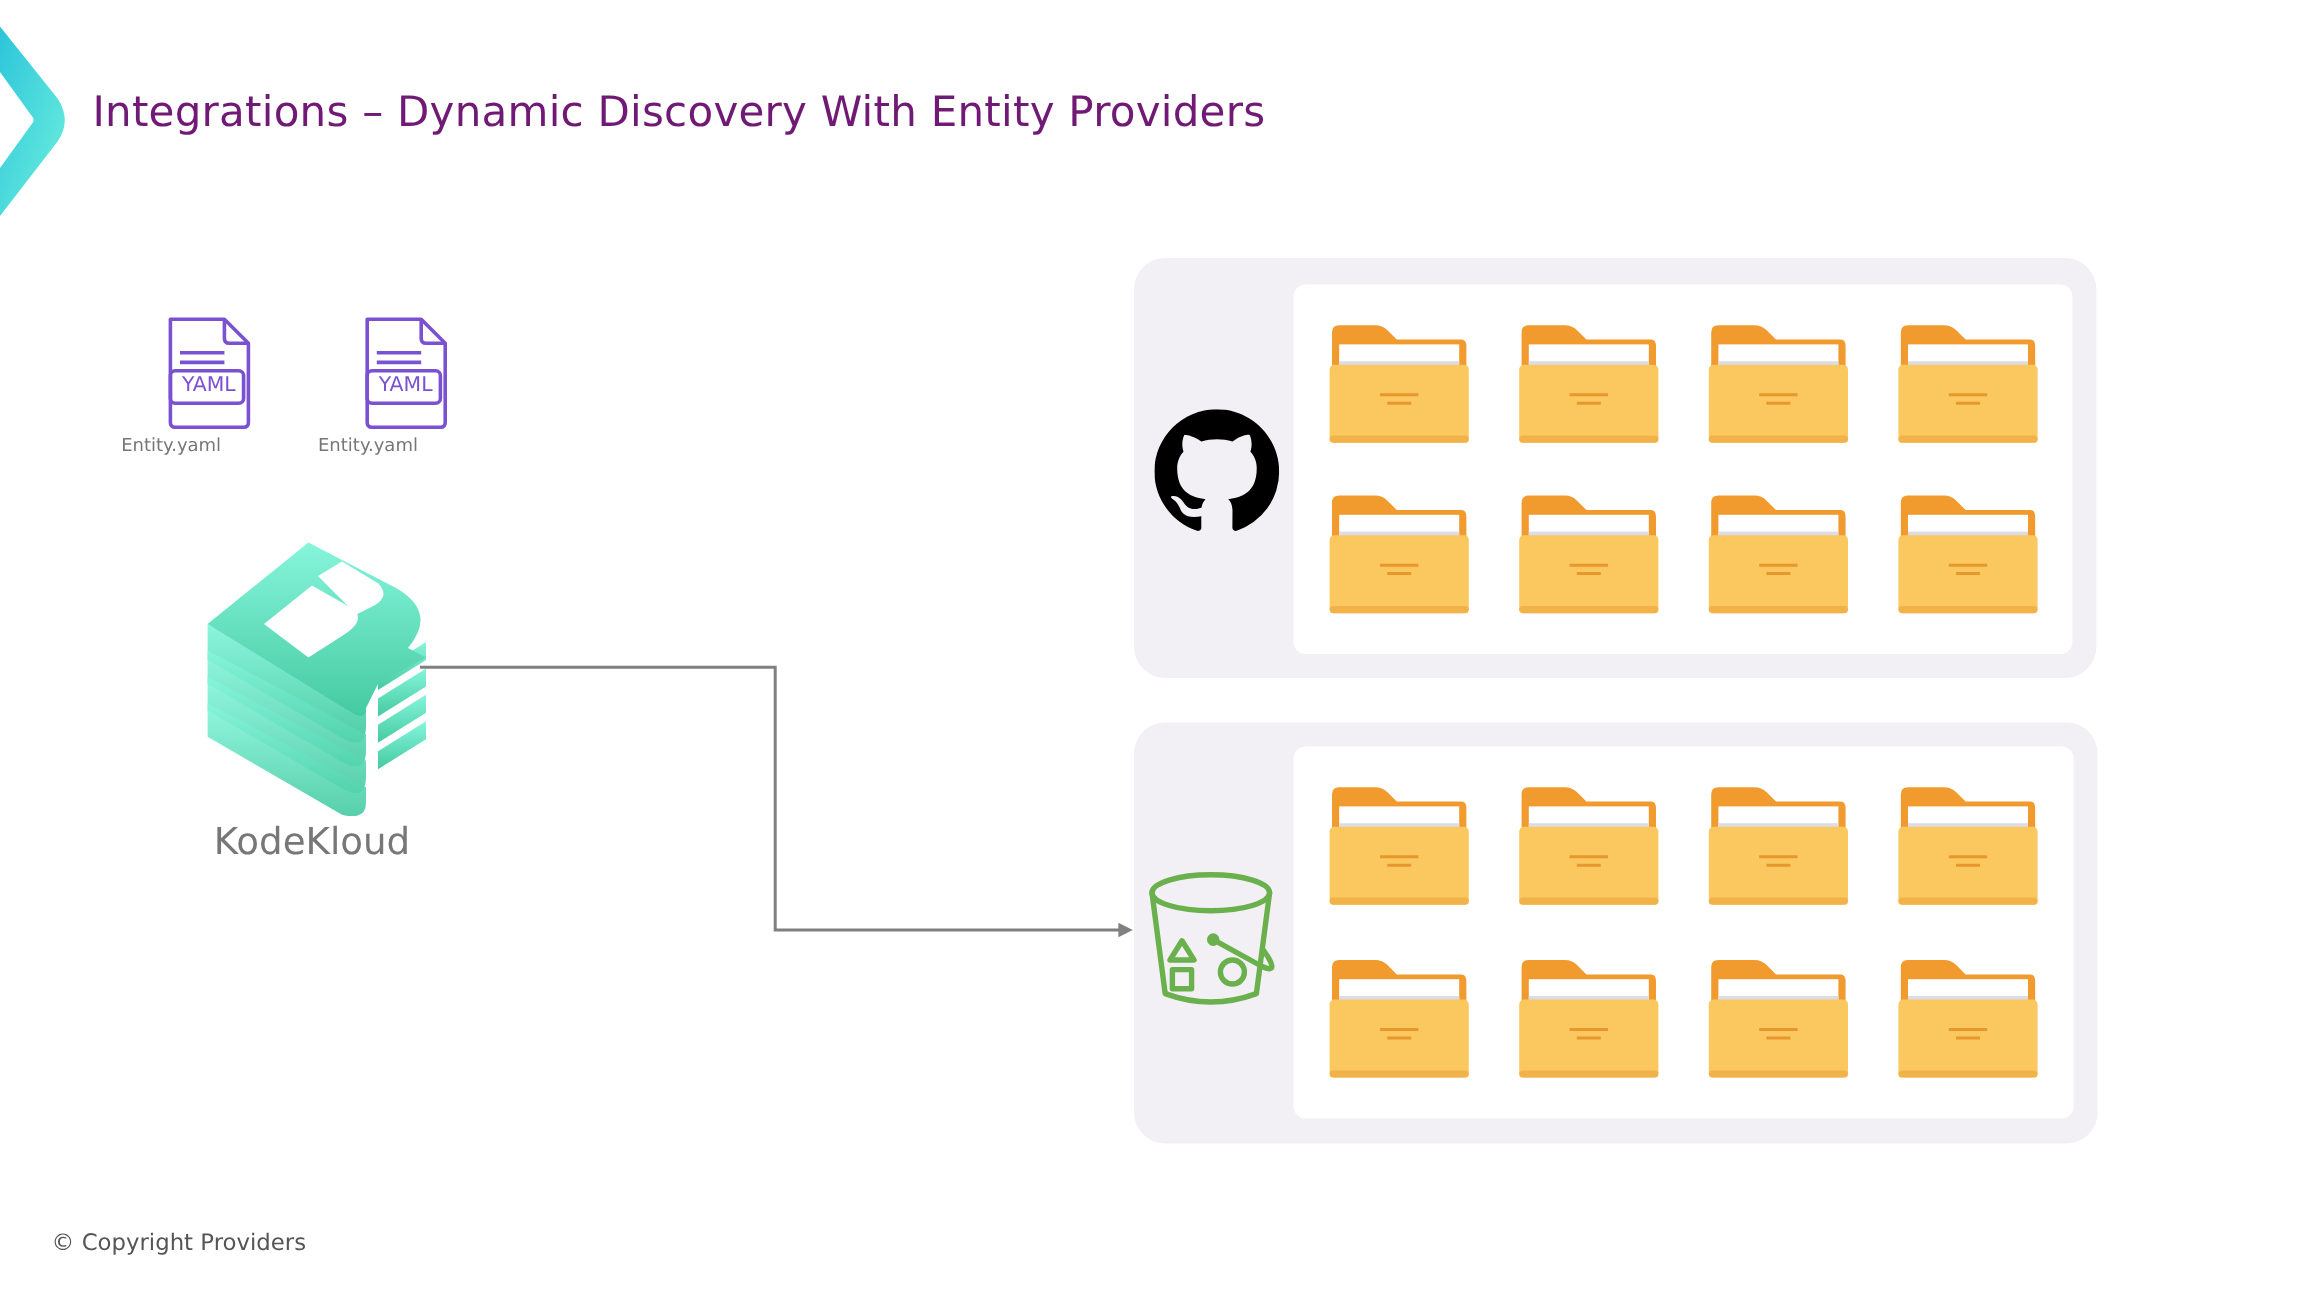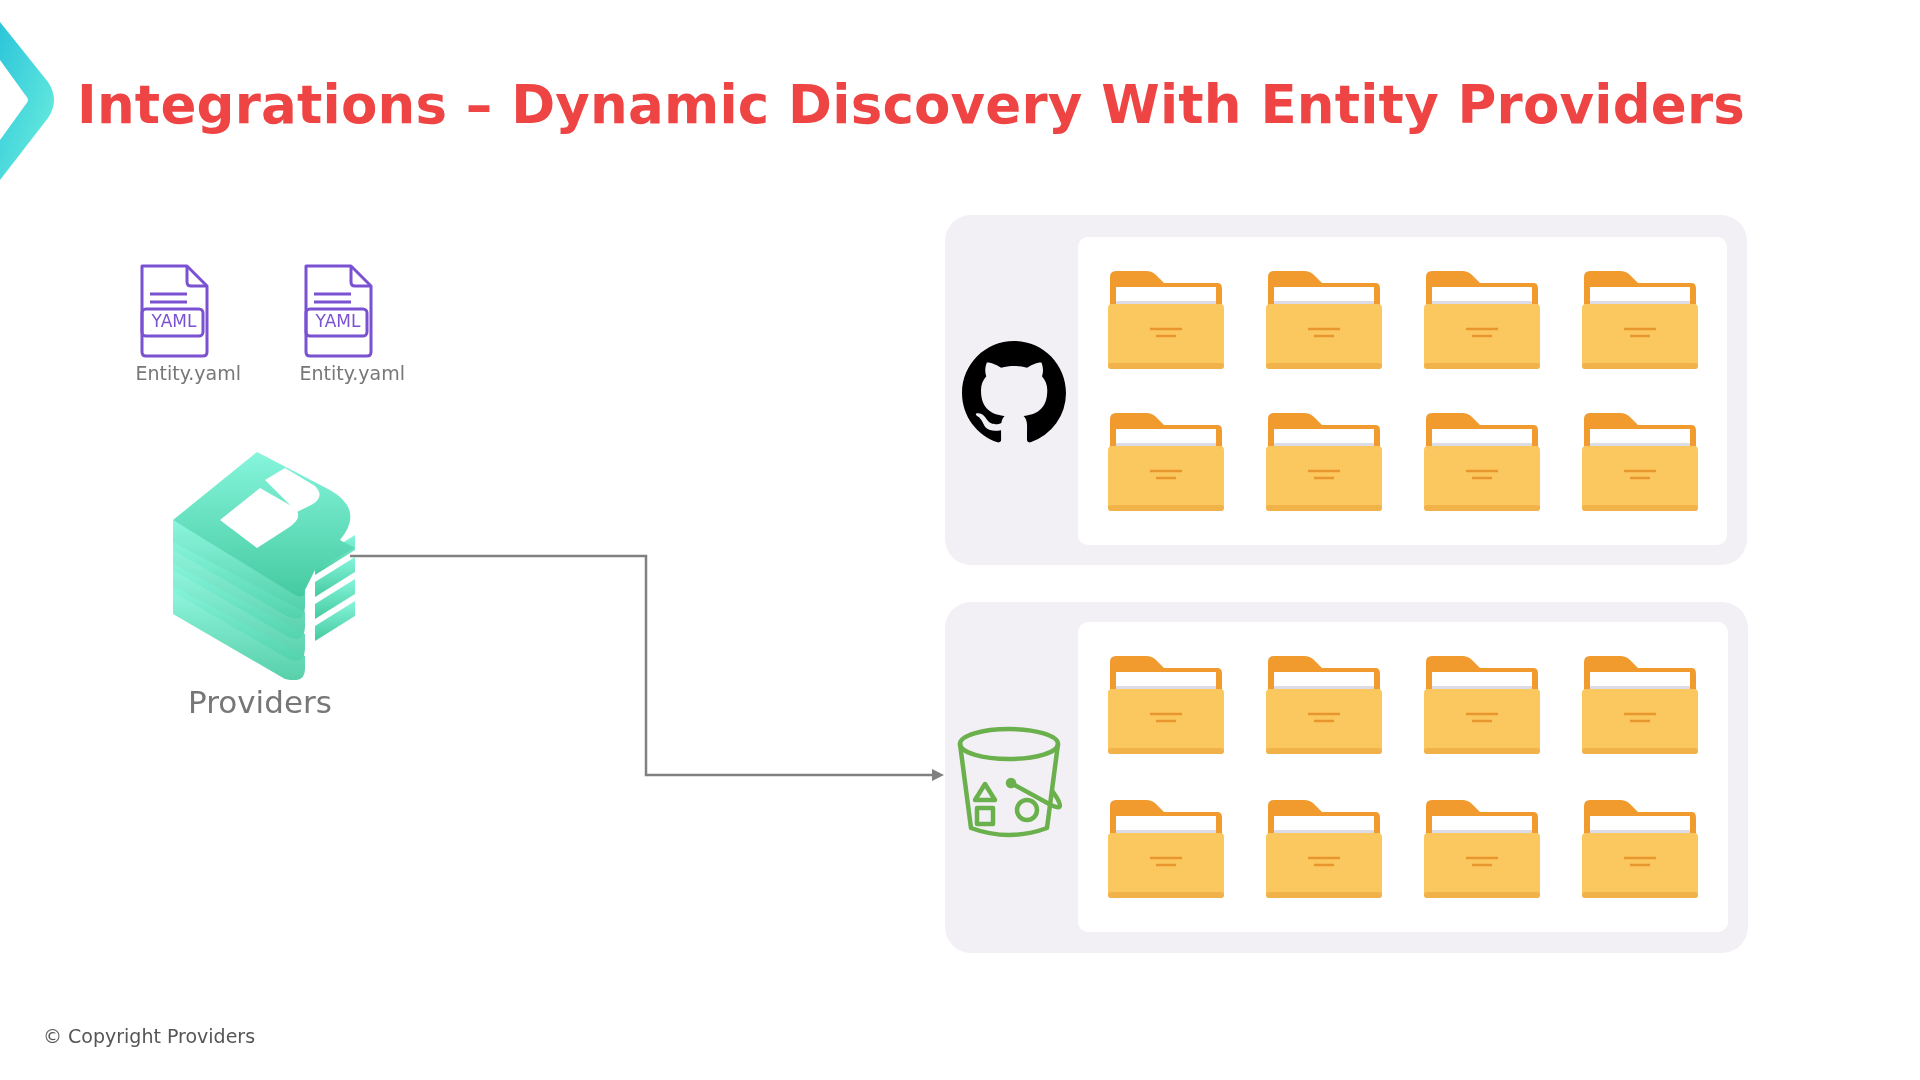--- a/index.html
+++ b/index.html
@@ -1,22 +1,22 @@
 <!DOCTYPE html>
 <html><head>
 <meta charset="utf-8">
 <style>
   html, body { margin:0; padding:0; }
   body { width:1920px; height:1080px; background:#ffffff; position:relative; overflow:hidden;
          font-family:"DejaVu Sans", sans-serif; }
   .abs { position:absolute; }
   #chevron { left:0; top:22px; width:64px; height:160px; }
-  #title { left:77px; top:74px; font-size:53px; color:#ef4444; letter-spacing:0.2px; white-space:nowrap; font-weight:700; }
+  #title { left:77px; top:74px; font-size:35px; color:#701a75; letter-spacing:0.2px; white-space:nowrap; font-weight:400; }
   .yaml { width:74px; height:96px; }
-  .yaml-label { font-size:19px; color:#777; width:140px; text-align:right; }
+  .yaml-label { font-size:15px; color:#777; width:140px; text-align:left; }
   #backstage-logo { left:165px; top:440px; width:200px; height:240px; }
   #backstage-label { left:150px; top:684px; width:220px; text-align:center; font-size:31px; color:#777; }
   #connector { left:0; top:0; width:1920px; height:1080px; pointer-events:none; }
   .panel { background:#f2f0f5; border-radius:26px; }
   .inner { background:#ffffff; border-radius:10px; }
   .folder { width:120px; height:104px; }
   #gh { left:962px; top:341px; width:104px; height:104px; }
   #bucket { left:955px; top:720px; width:118px; height:120px; }
   #copyright { left:43px; top:1025px; font-size:19px; color:#555; }
 </style>
@@ -75,21 +75,21 @@
     <path d="M150,120 L190,95 L190,110 L150,135 Z"></path>
     <path d="M150,142 L190,117 L190,132 L150,157 Z"></path>
     <path d="M150,164 L190,139 L190,154 L150,179 Z"></path>
     <path d="M150,186 L190,161 L190,176 L150,201 Z"></path>
 
     <path d="M8,80 L92,12 L165,50 Q200,70 175,100 L190,108 L150,130 L140,150 Q140,160 130,155 Z"></path>
   </g>
   <path d="M55,80 L95,48 L130,68 Q140,78 120,90 L92,108 Z" fill="#ffffff"></path>
   <path d="M100,40 L120,28 L150,46 Q160,56 148,64 L132,72 Z" fill="#ffffff"></path>
 </svg>
-<div id="backstage-label" class="abs">Providers</div>
+<div id="backstage-label" class="abs">KodeKloud</div>
 
 <svg id="connector" class="abs" viewBox="0 0 1920 1080">
   <polyline points="350,556 646,556 646,775 934,775" fill="none" stroke="#808080" stroke-width="2.5"></polyline>
   <polygon points="944,775 932,769 932,781" fill="#808080"></polygon>
 </svg>
 
 <div class="abs panel" style="left:945px;top:215px;width:802px;height:350px;">
   <div class="abs inner" style="left:133px;top:22px;width:649px;height:308px;" id="grid-0">
       <div class="abs folder" style="left: 28px; top: 30px;">
 <svg viewBox="0 0 120 104" width="120" height="104">

